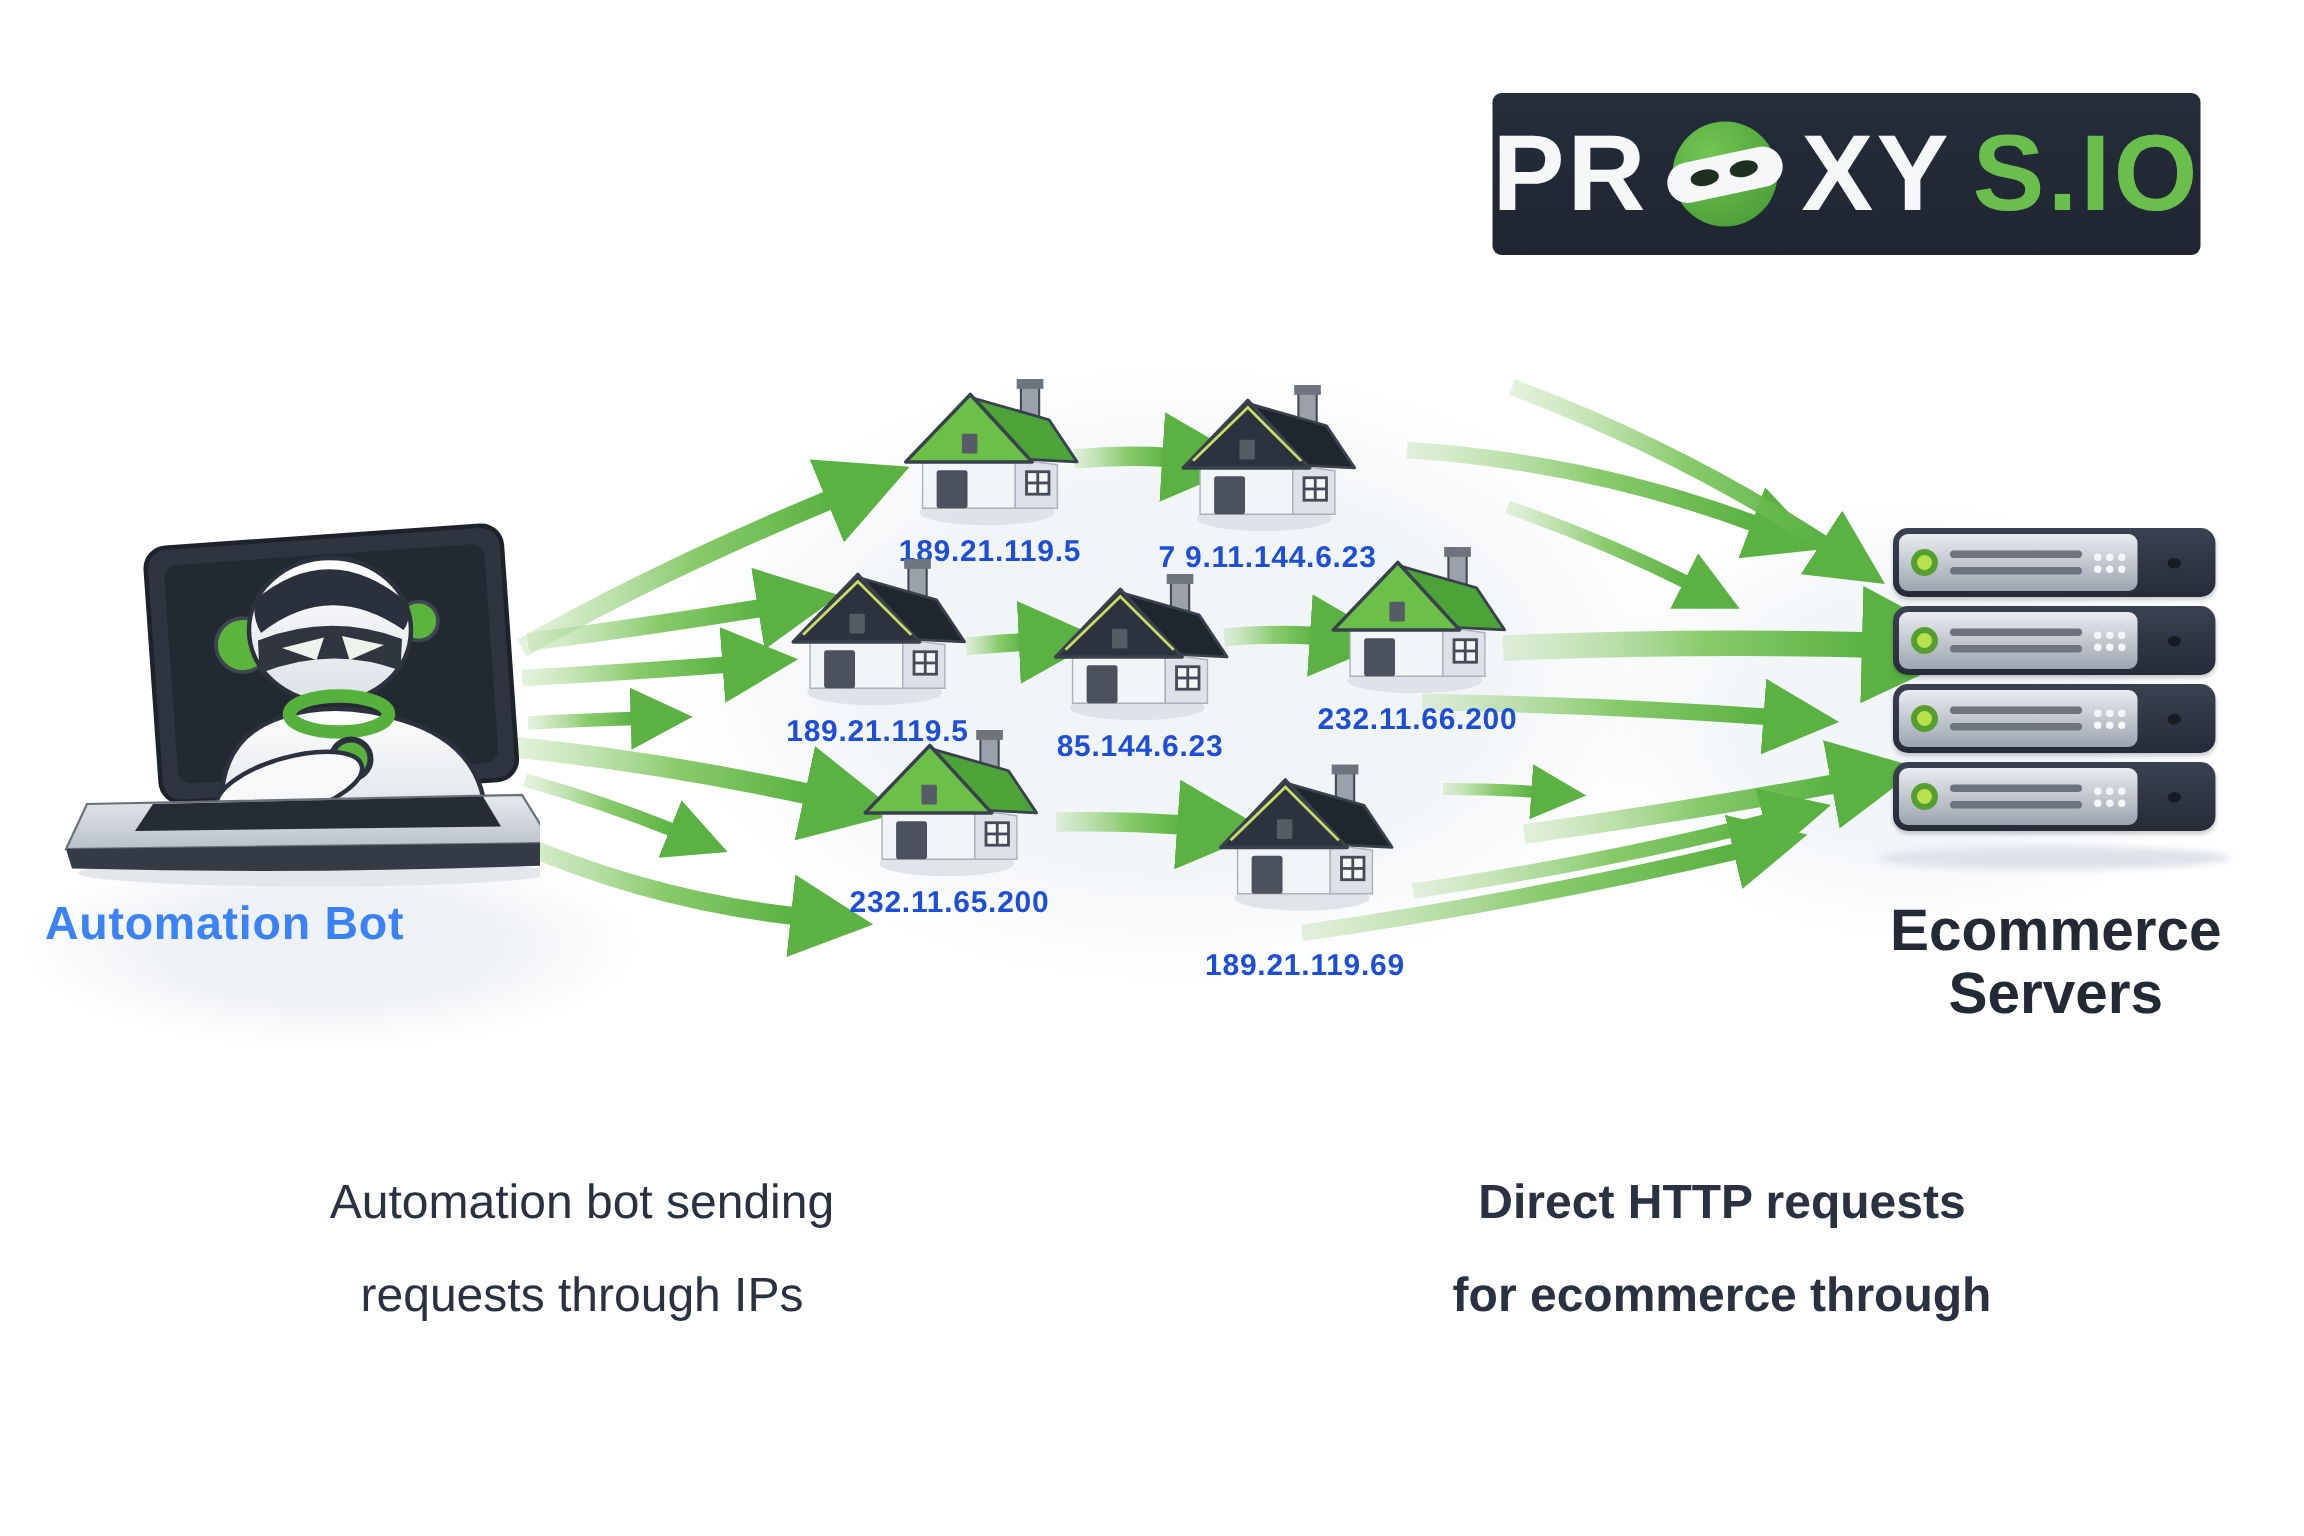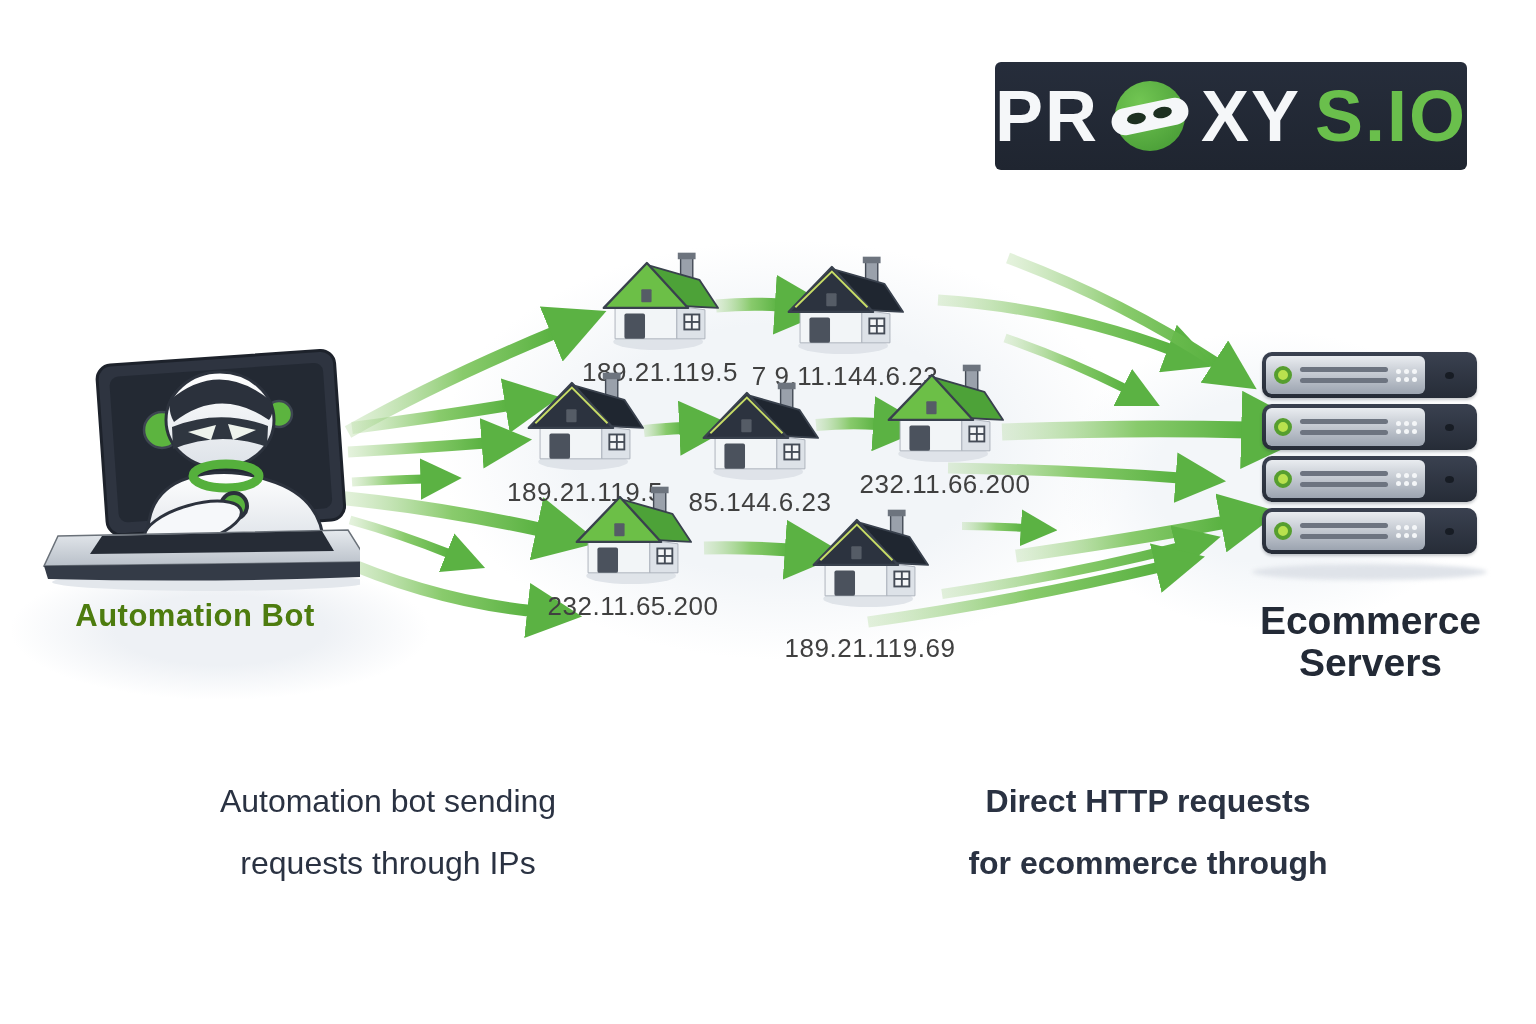--- a/index.html
+++ b/index.html
@@ -38,38 +38,38 @@
   .mask-o .eye.l { left:12px; top:32px; transform:rotate(-10deg); }
   .mask-o .eye.r { left:38px; top:26px; transform:rotate(-12deg); }
 
   
   svg.arrows { position:absolute; left:0; top:0; z-index:1; }
 
   
   .house { position:absolute; width:130px; display:flex; flex-direction:column; align-items:center; z-index:2; }
   .house svg.house-svg { width:120px; height:103px; overflow:visible; }
   .house .ip {
-    margin-top:6px; font-size:26px; font-weight:400; color:#404040;
+    margin-top:6px; font-size:20px; font-weight:700; color:#1d4ed8;
     white-space:nowrap; letter-spacing:0.5px;
   }
   .roof-green { --roof-main:#6cbf47; --roof-side:#4da238; --ridge:transparent; }
   .roof-dark  { --roof-main:#2c333f; --roof-side:#1f2630; --ridge:#c7dc66; }
 
   .h1 { left:595px; top:248px; }
   .h2 { left:780px; top:252px; }
   .h3 { left:520px; top:368px; }
   .h4 { left:695px; top:378px; }
   .h5 { left:880px; top:360px; }
   .h6 { left:568px; top:482px; }
   .h7 { left:805px; top:505px;gap:19px; }
 
   
   .bot-wrap { position:absolute; left:30px; top:330px; width:330px; z-index:3; display:flex; flex-direction:column; }
   .bot-wrap svg { width:330px; height:262px; }
-  .bot-label { margin-top:6px; text-align:center; font-size:31px; font-weight:800; color:#4d7c0f; letter-spacing:0.5px; }
+  .bot-label { margin-top:6px; font-size:31px; font-weight:800; color:#3b82f6; letter-spacing:0.5px; }
 
   
   .server-stack { position:absolute; left:1262px; top:352px; width:215px; z-index:2; }
   .server-unit {
     display:flex; height:46px; margin-bottom:6px;
     background:linear-gradient(180deg,#3a4150,#262c37);
     border-radius:10px; padding:4px; box-shadow:0 2px 3px rgba(40,48,60,.25);
   }
   .server-face {
     flex:0 0 77%; border-radius:6px; display:flex; align-items:center;

